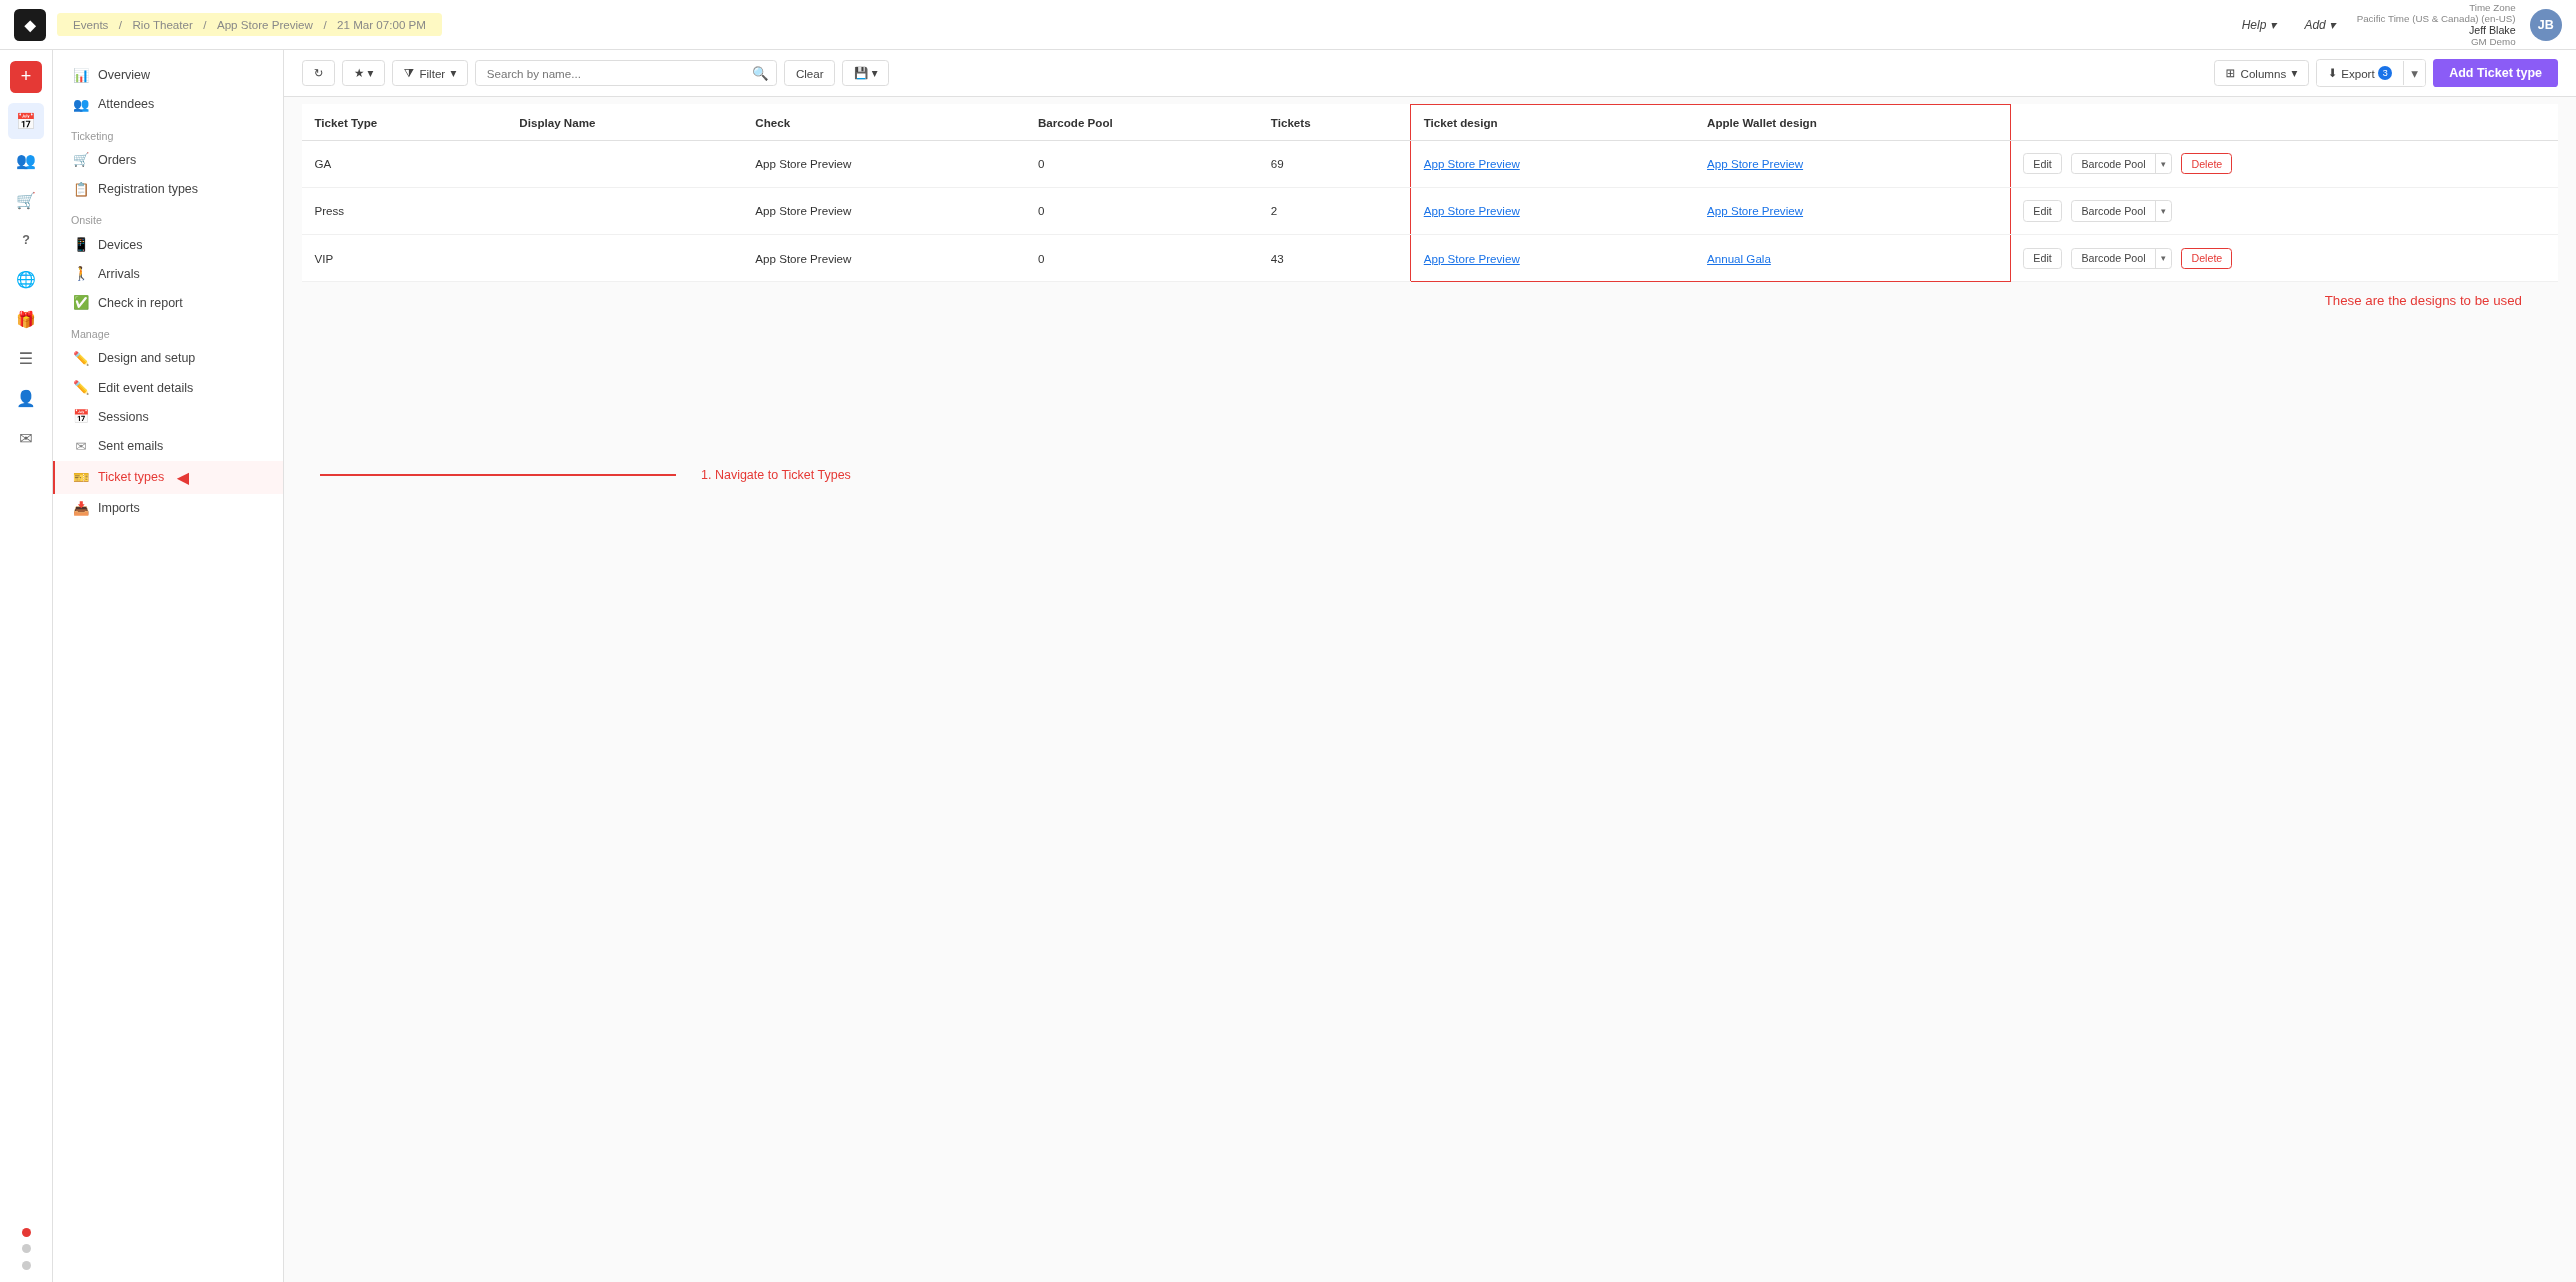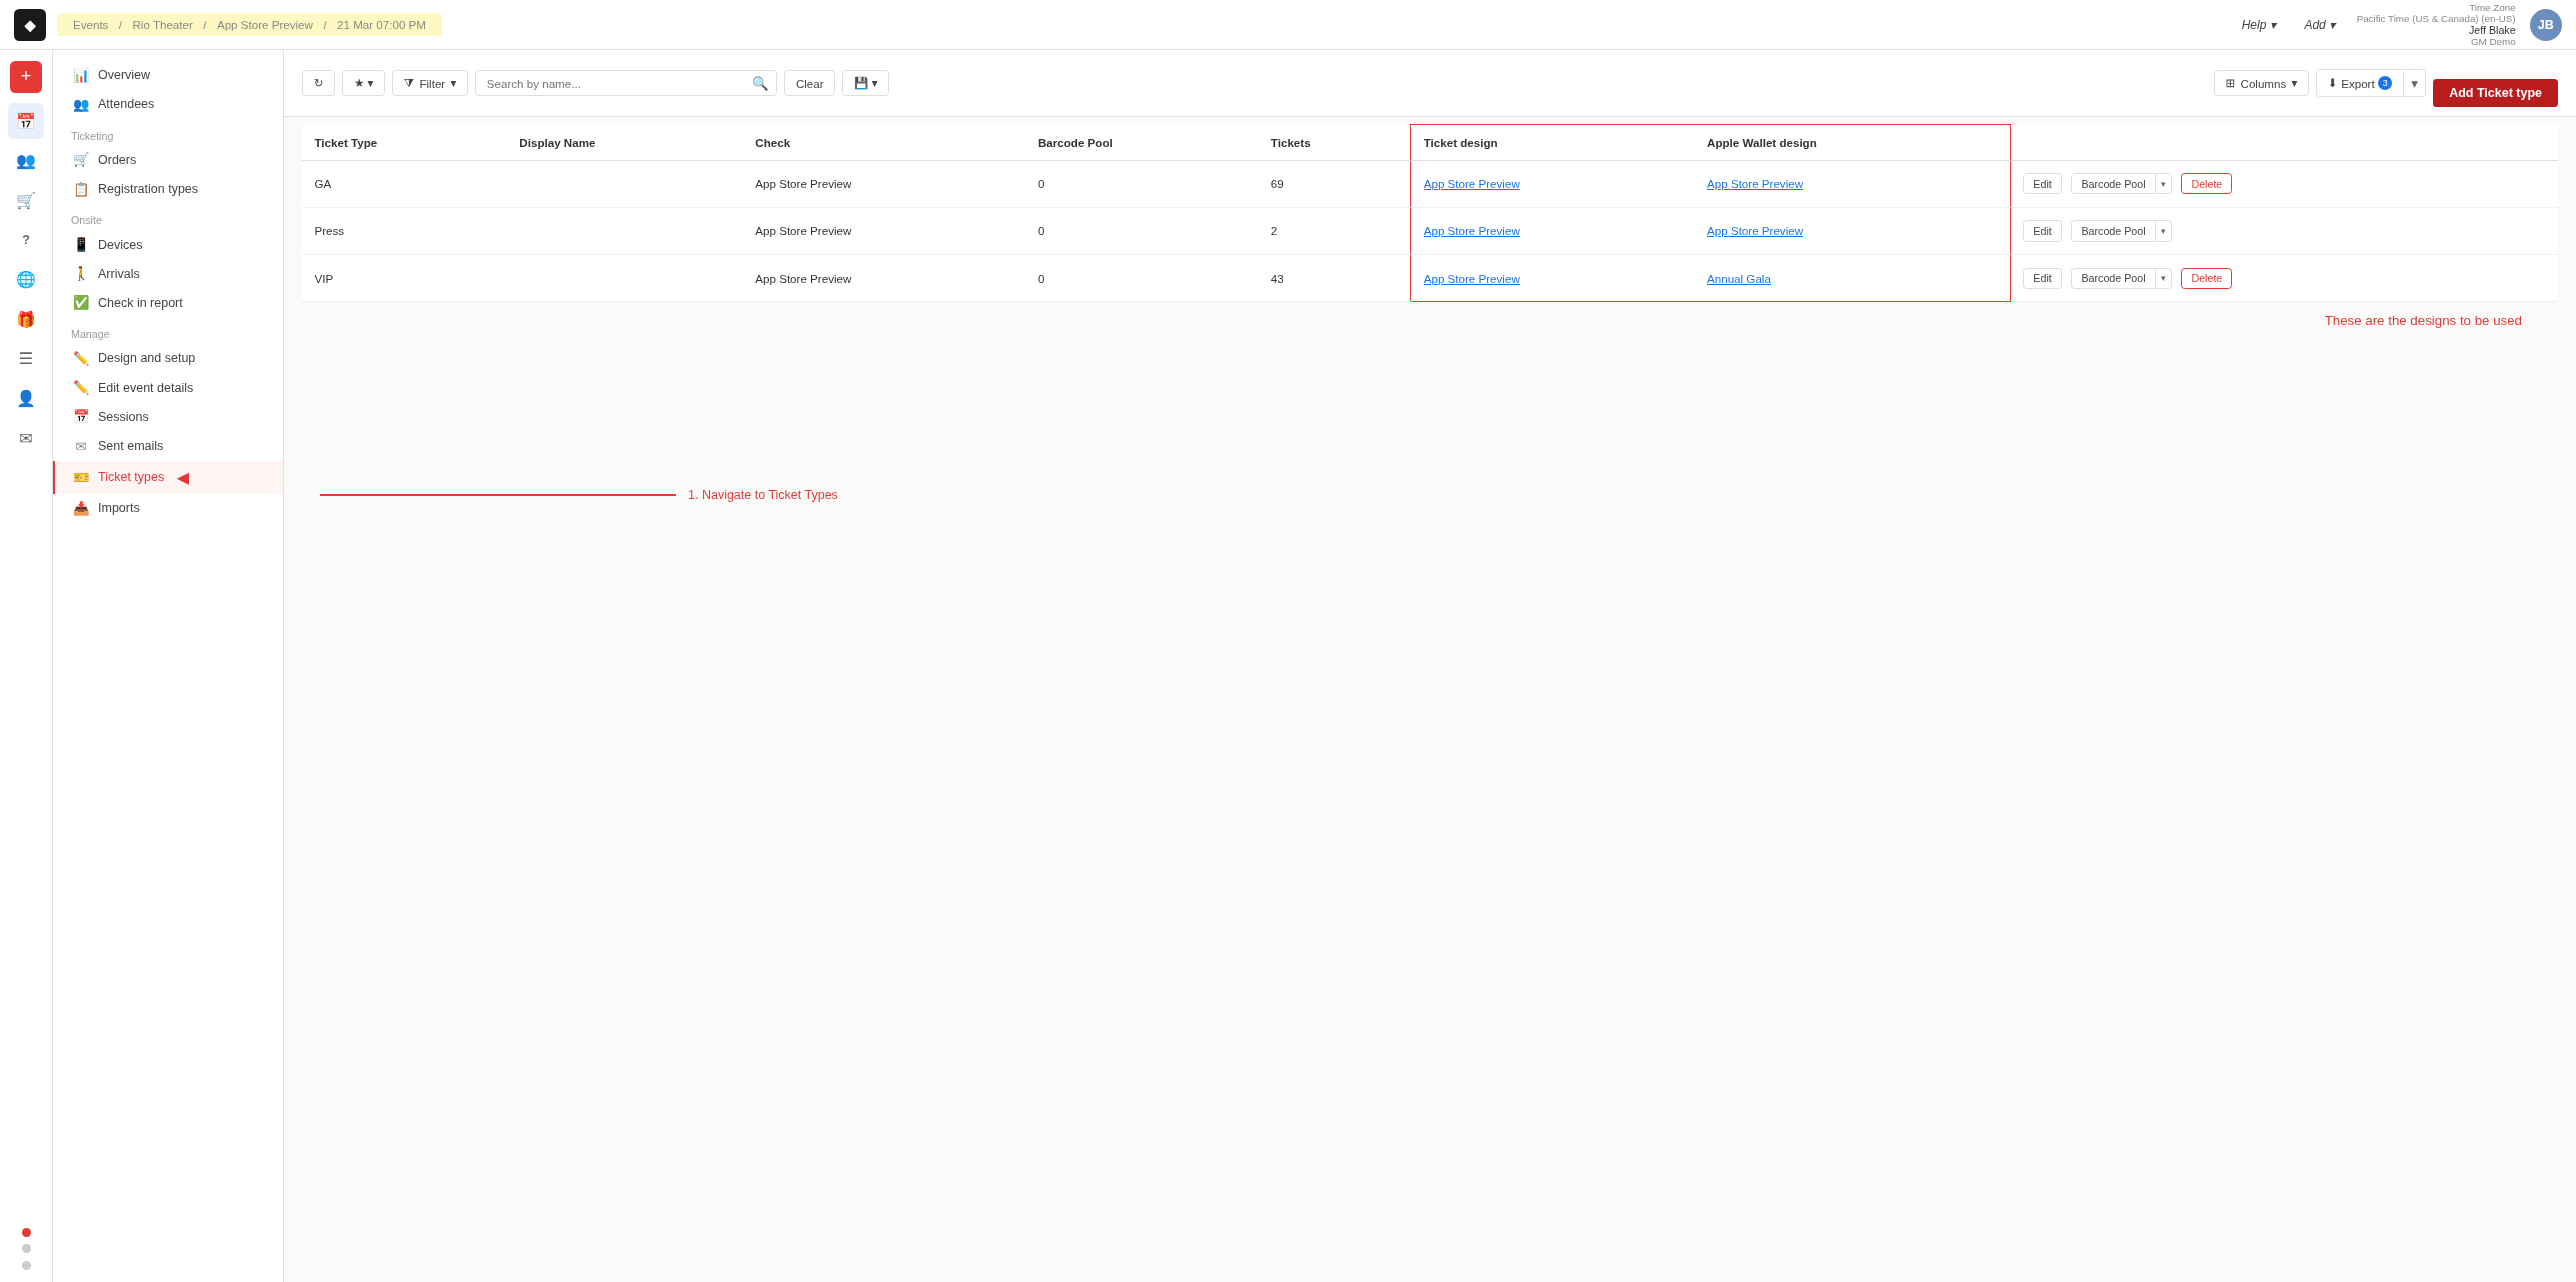--- a/index.html
+++ b/index.html
@@ -43,21 +43,21 @@
     .toolbar-btn { background: #fff; border: 0.9px solid #ddd; border-radius: 3.6px; padding: 5.3px 10.7px; cursor: pointer; font-size: 11.6px; color: #444; display: flex; align-items: center; gap: 5.3px; }
     .search-box { display: flex; align-items: center; border: 0.9px solid #ddd; border-radius: 3.6px; background: #fff; padding: 0 7.1px; flex: 1; max-width: 302px; }
     .search-box input { border: none; outline: none; font-size: 11.6px; color: #888; padding: 5.3px 3.6px; width: 100%; background: transparent; }
     .search-icon-btn { background: none; border: none; cursor: pointer; color: #888; }
     .toolbar-spacer { flex: 1; }
     .columns-btn { background: #fff; border: 0.9px solid #ddd; border-radius: 3.6px; padding: 5.3px 10.7px; cursor: pointer; font-size: 11.6px; color: #444; display: flex; align-items: center; gap: 5.3px; }
     .export-group { display: flex; align-items: center; border: 0.9px solid #ddd; border-radius: 3.6px; overflow: hidden; }
     .export-btn { background: #fff; border: none; border-right: 0.9px solid #ddd; padding: 5.3px 10.7px; cursor: pointer; font-size: 11.6px; color: #444; display: flex; align-items: center; gap: 3.6px; }
     .export-badge { background: #1a73e8; color: #fff; border-radius: 50%; width: 14.2px; height: 14.2px; font-size: 9px; display: flex; align-items: center; justify-content: center; }
     .export-caret { background: #fff; border: none; padding: 5.3px 7.1px; cursor: pointer; color: #666; }
-    .add-ticket-btn { background: #b91c1c; color: #fff; border: none; border-radius: 3.6px; padding: 7.1px 16px; cursor: pointer; font-size: 12.5px; font-weight: 600; white-space: nowrap; margin-top: 20px; }
+    .add-ticket-btn { background: #8b5cf6; color: #fff; border: none; border-radius: 3.6px; padding: 7.1px 16px; cursor: pointer; font-size: 12.5px; font-weight: 600; white-space: nowrap; }
 
     
     .table-container { flex: 1; overflow-y: auto; padding: 0 18px 18px; position: relative; }
     table { width: 100%; border-collapse: collapse; background: #fff; margin-top: 7.1px; }
     thead th { text-align: left; padding: 10.7px 12.5px; font-size: 11.6px; font-weight: 600; color: #333; border-bottom: 1.8px solid #e0e0e0; white-space: nowrap; }
     tbody td { padding: 12.5px 12.5px; font-size: 11.6px; color: #333; border-bottom: 0.9px solid #f0f0f0; }
     .link-text { color: #1a73e8; text-decoration: underline; cursor: pointer; }
 
     .edit-btn { background: none; border: 0.9px solid #ddd; border-radius: 3.6px; padding: 3.6px 9px; cursor: pointer; font-size: 10.7px; color: #444; }
     .barcode-group { display: flex; align-items: center; border: 0.9px solid #ddd; border-radius: 3.6px; overflow: hidden; }
@@ -298,20 +298,20 @@
       </div>
       &nbsp;
       <button class="delete-btn">Delete</button>
     </td>
   </tr>
           </tbody>
       </table>
 
       <div class="design-annotation">These are the designs to be used</div>
 
-      <div style="display:flex; align-items:center; gap:12px; margin-top: 160px; padding-left: 18px;">
+      <div style="display:flex; align-items:center; gap:25px; margin-top: 160px; padding-left: 18px;">
         <div style="height:1.8px; flex:1; background:#e53935; max-width:356px;"></div>
         <div style="color:#e53935; font-size:12.5px; font-weight:500;">1. Navigate to Ticket Types</div>
       </div>
     </div>
   </div>
 </div>
 
 
 </body></html>

